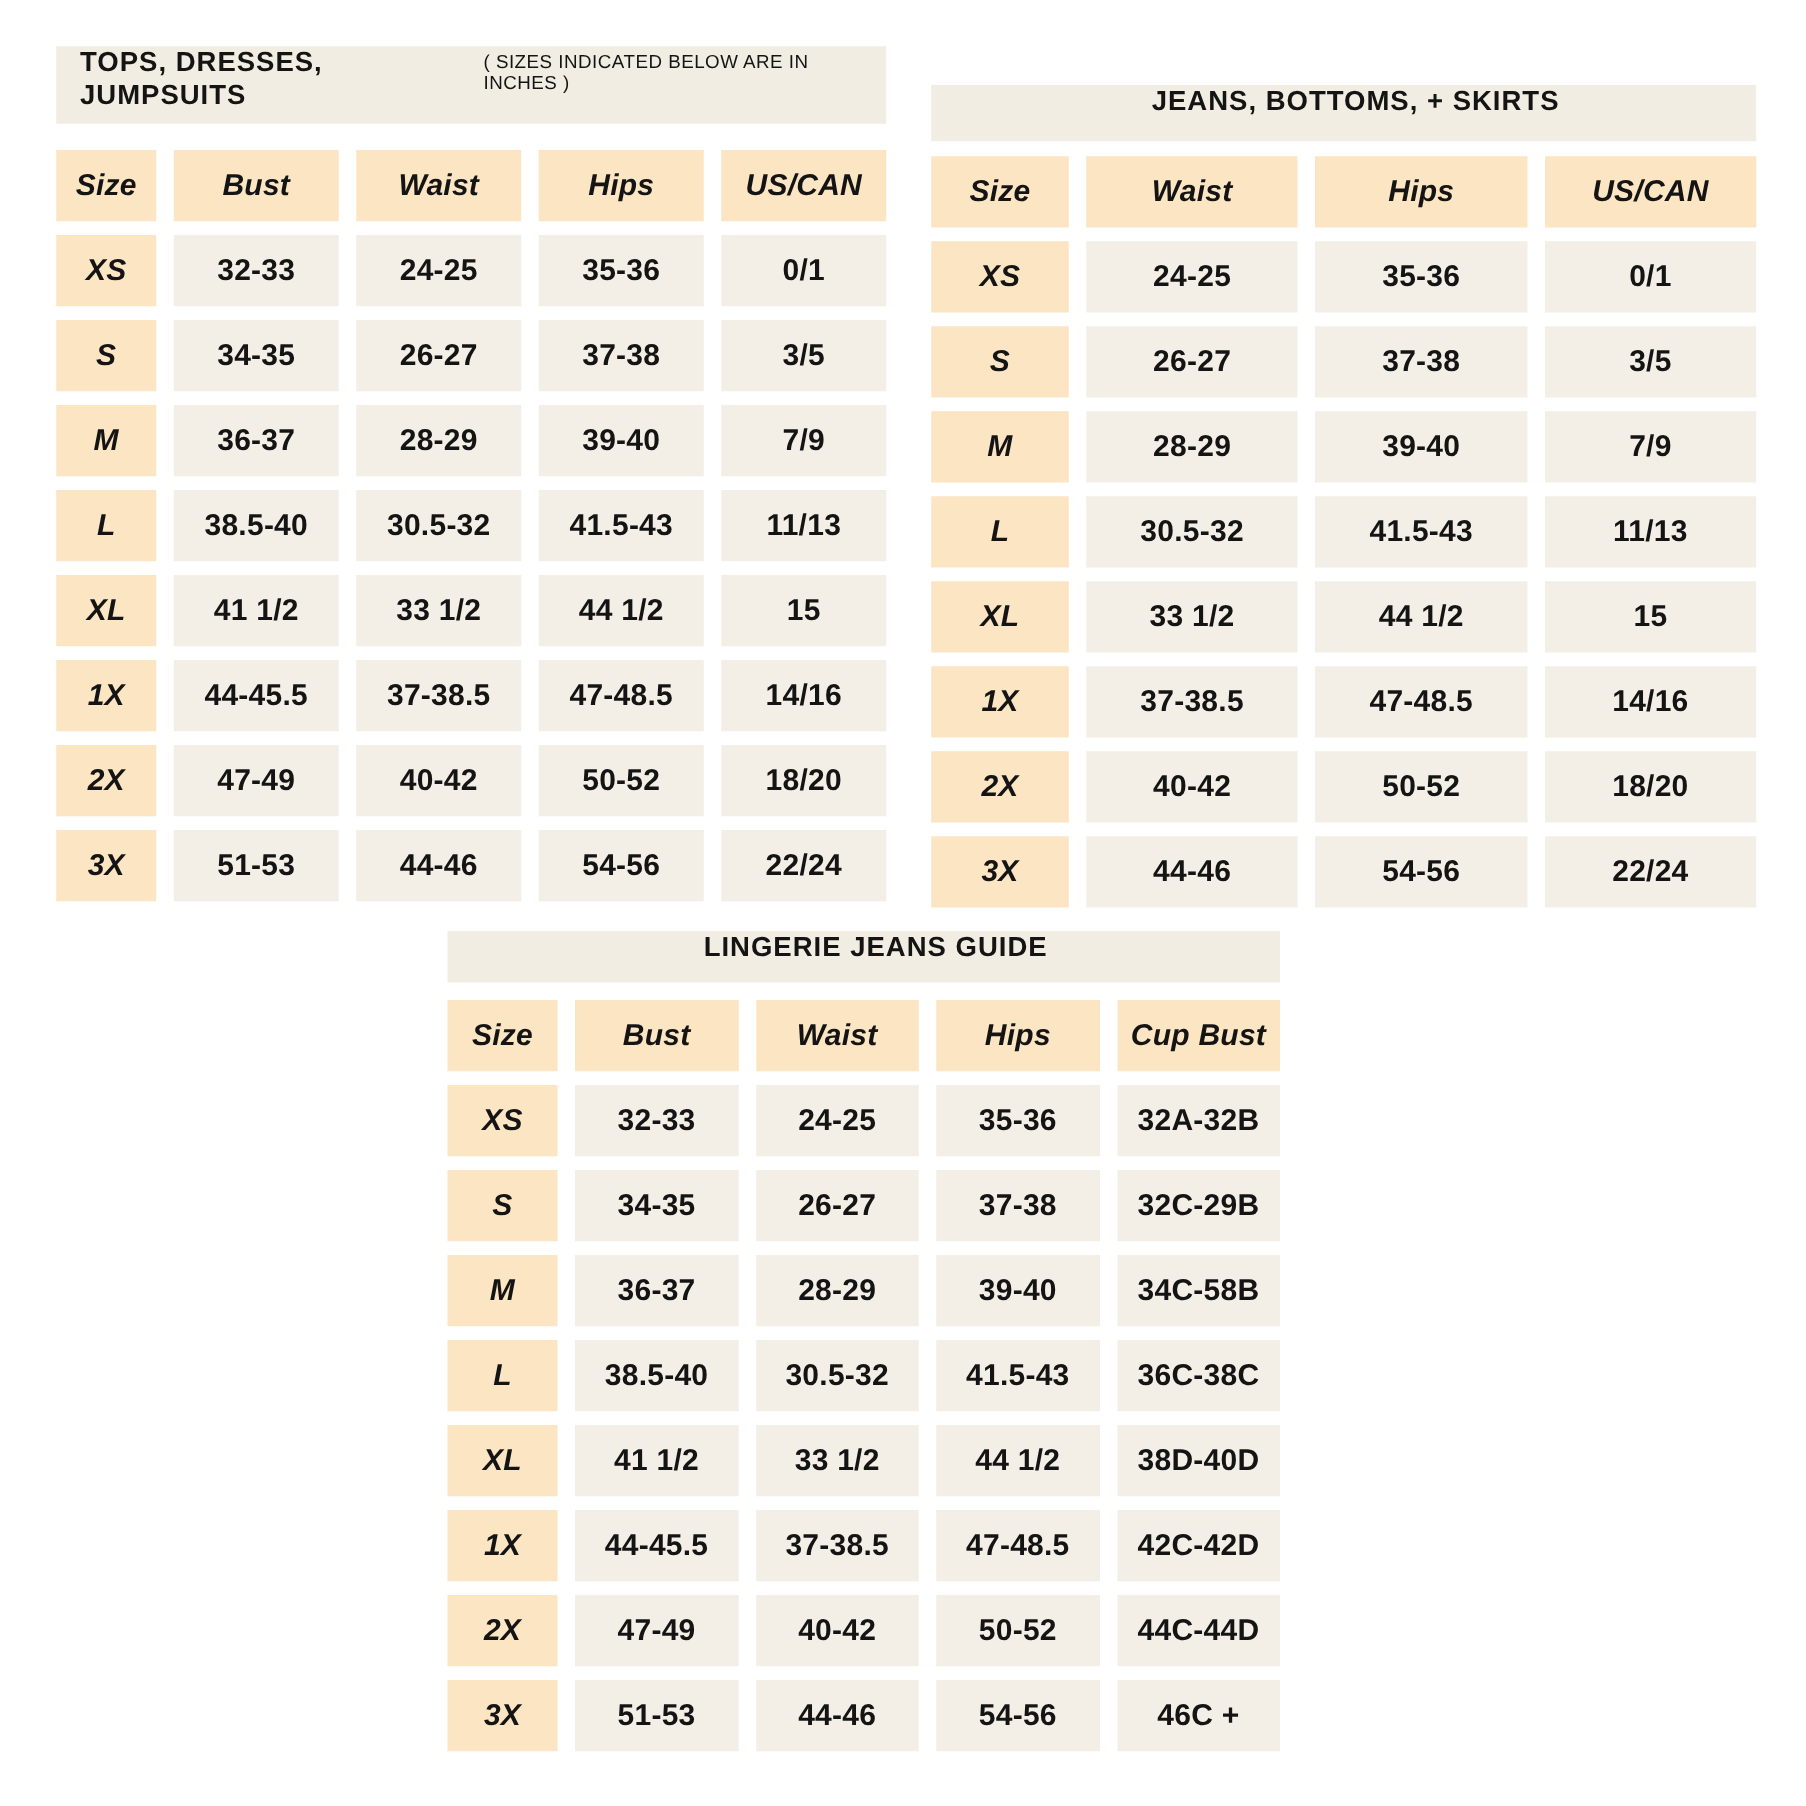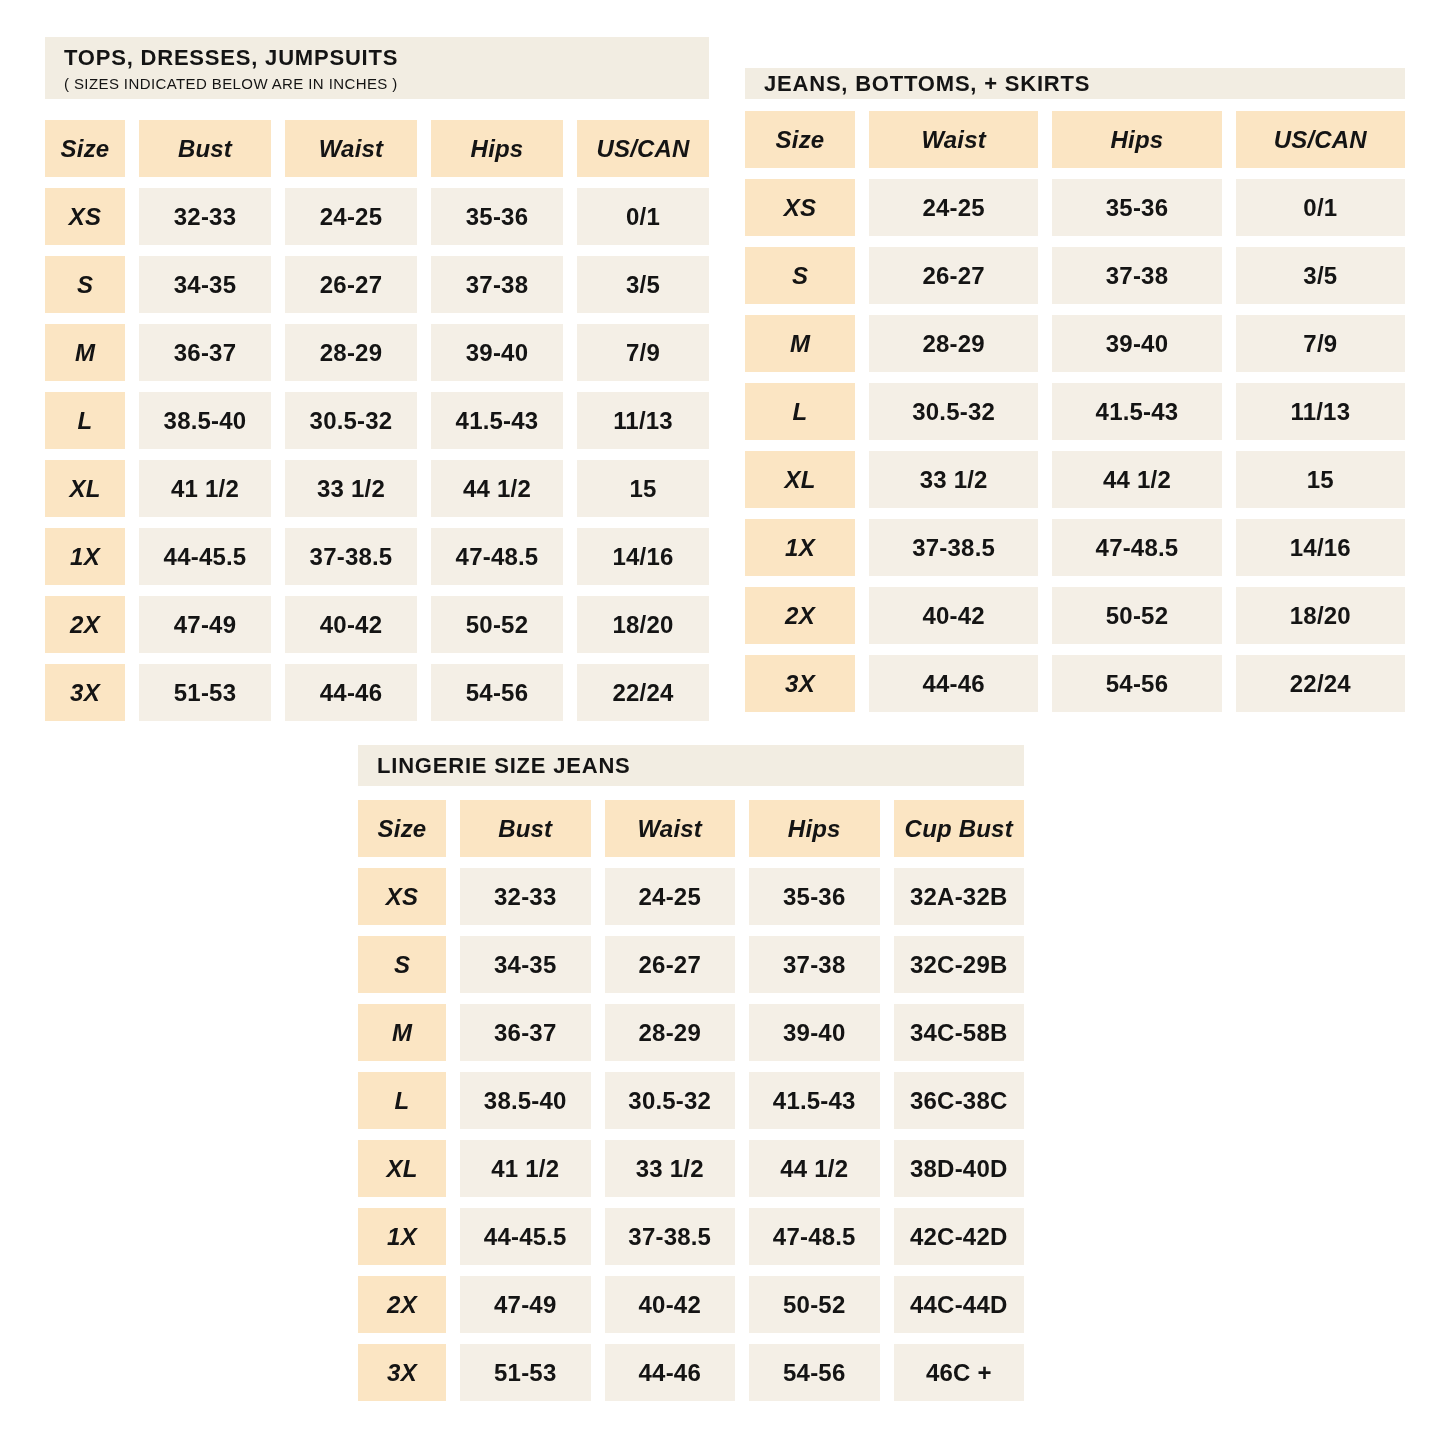--- a/index.html
+++ b/index.html
@@ -7,21 +7,21 @@
     width: 1445px; height: 1445px;
     background: var(--page-bg, #ffffff);
     font-family: "Liberation Sans", "DejaVu Sans", sans-serif;
     color: var(--text, #141414);
     position: relative;
     overflow: hidden;
   }
   .table-block { position: absolute; }
   .title-bar {
     background: var(--title-bar-bg, #F2EDE2);
-    display: flex; flex-direction: column; justify-content: center;
+    display: flex; flex-direction: row; justify-content: center;
     padding-left: 19px; box-sizing: border-box;
   }
   .title {
     font-weight: 700; font-size: 22px; letter-spacing: 0.8px;
     color: var(--text, #141414);
   }
   .subtitle {
     font-weight: 400; font-size: 15px; letter-spacing: 0.4px; margin-top: 4px;
     color: var(--text, #141414);
   }
@@ -32,21 +32,21 @@
     color: var(--text, #141414);
   }
   .cell.head { background: var(--header-cell-bg, #FBE5C3); font-style: italic; }
   .cell.data { background: var(--data-cell-bg, #F4EFE6); }
 
   #table-0 { left: 45px;  top: 37px;  width: 664px; }
   #table-0 .title-bar { height: 62px; margin-bottom: 21px; }
   #table-0 .grid { grid-template-columns: 80px repeat(4, 1fr); }
 
   #table-1 { left: 745px; top: 68px;  width: 660px; }
-  #table-1 .title-bar { height: 31px; margin-bottom: 12px; }
+  #table-1 .title-bar { height: 45px; margin-bottom: 12px; }
   #table-1 .grid { grid-template-columns: 110px repeat(3, 1fr); }
 
   #table-2 { left: 358px; top: 745px; width: 666px; }
   #table-2 .title-bar { height: 41px; margin-bottom: 14px; }
   #table-2 .grid { grid-template-columns: 88px repeat(4, 1fr); }
 </style>
 </head>
 <body>
 
 <div class="table-block" id="table-0">
@@ -142,21 +142,21 @@
       <div class="cell data">18/20</div>
       <div class="cell head">3X</div>
       <div class="cell data">44-46</div>
       <div class="cell data">54-56</div>
       <div class="cell data">22/24</div>
     </div>
 </div>
 
 <div class="table-block" id="table-2">
   <div class="title-bar">
-    <div class="title">LINGERIE SIZE JEANS</div>
+    <div class="title">LINGERIE JEANS GUIDE</div>
   </div>
   <div class="grid">
       <div class="cell head">Size</div>
       <div class="cell head">Bust</div>
       <div class="cell head">Waist</div>
       <div class="cell head">Hips</div>
       <div class="cell head">Cup Bust</div>
       <div class="cell head">XS</div>
       <div class="cell data">32-33</div>
       <div class="cell data">24-25</div>

